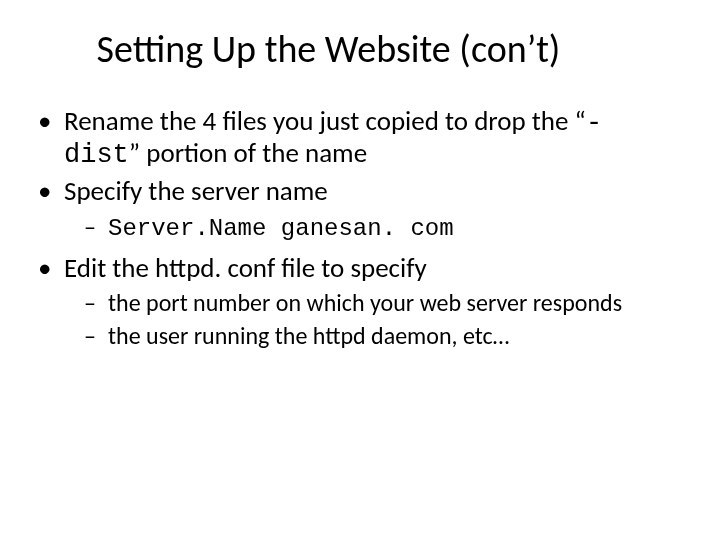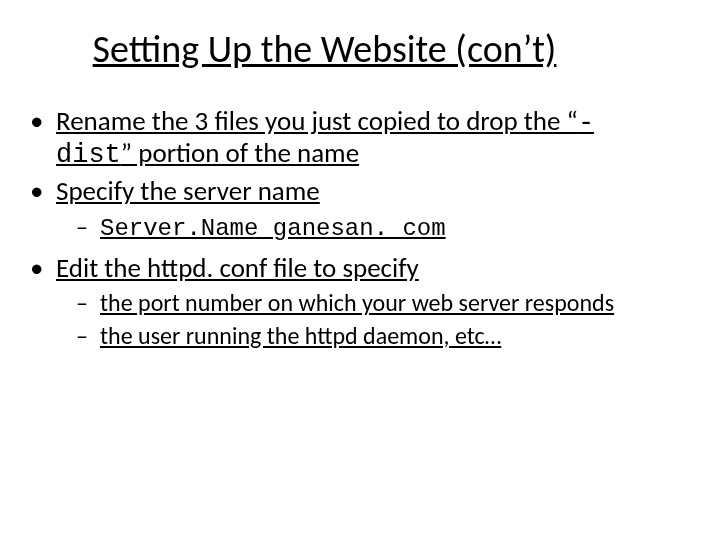--- a/index.html
+++ b/index.html
@@ -6,22 +6,21 @@
   body{
     width:720px;height:540px;
     background:#fff;
     font-family:Calibri,"Segoe UI",Arial,sans-serif;
     color:#000;
     box-sizing:border-box;
   }
   .slide{
     box-sizing:border-box;
     width:661px;height:540px;
-    padding:18px 28px 0 16px;
-    text-decoration:underline;
+    padding:18px 28px 0 24px;
   }
   .title{
     font-size:38px;
     font-weight:400;
     text-align:center;
     margin:8px 0 34px 0;
     letter-spacing:0;
   }
   .code{
     font-family:"Courier New",Courier,monospace;
@@ -65,21 +64,21 @@
 </head>
 <body>
 
 <div class="slide">
 
   <div class="title">Setting Up the Website (con’t)</div>
 
   <ul class="level1">
 
     <li>
-      <span>Rename the 3 files you just copied to drop the “</span><span class="code">-dist</span><span>” portion of the name</span>
+      <span>Rename the 4 files you just copied to drop the “</span><span class="code">-dist</span><span>” portion of the name</span>
     </li>
 
     <li>
       <span>Specify the server name</span>
       <ul class="level2">
         <li>
           <span class="code">Server.Name ganesan. com</span>
         </li>
       </ul>
     </li>

